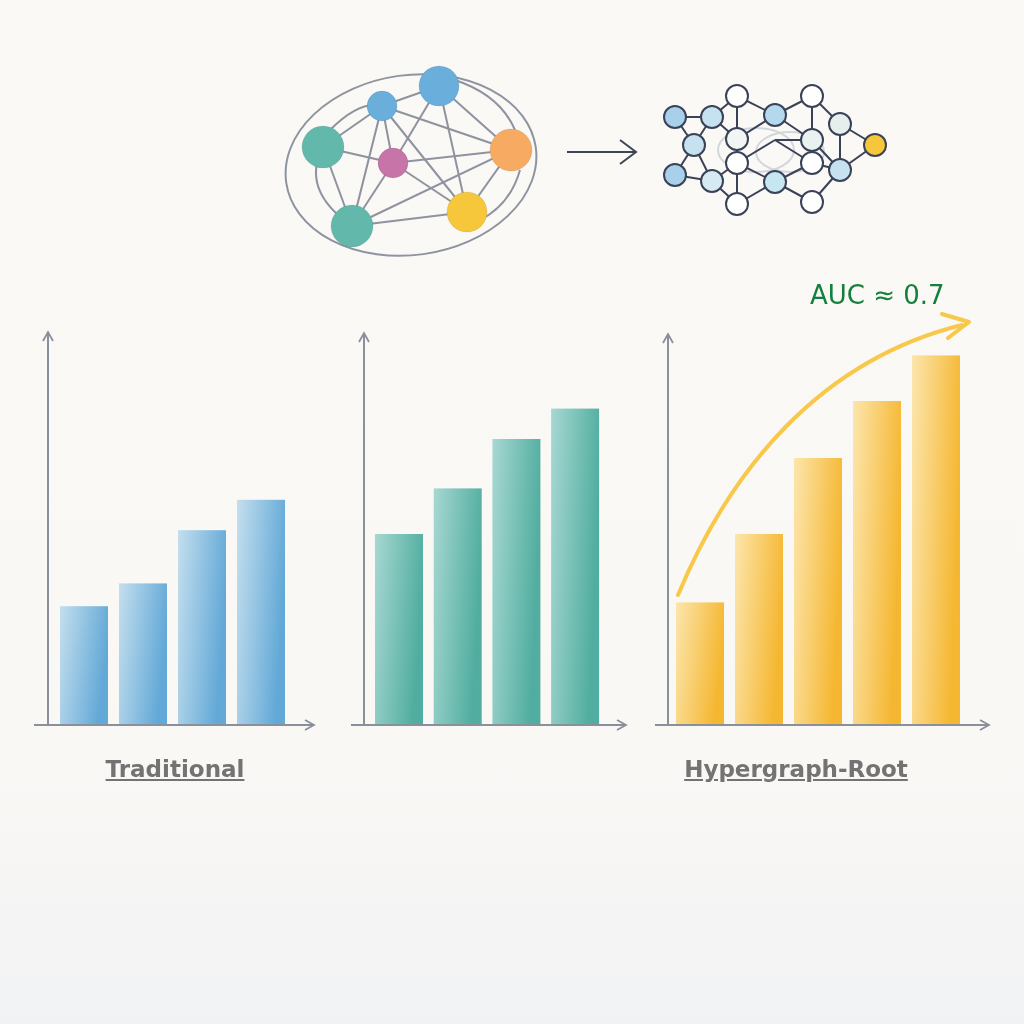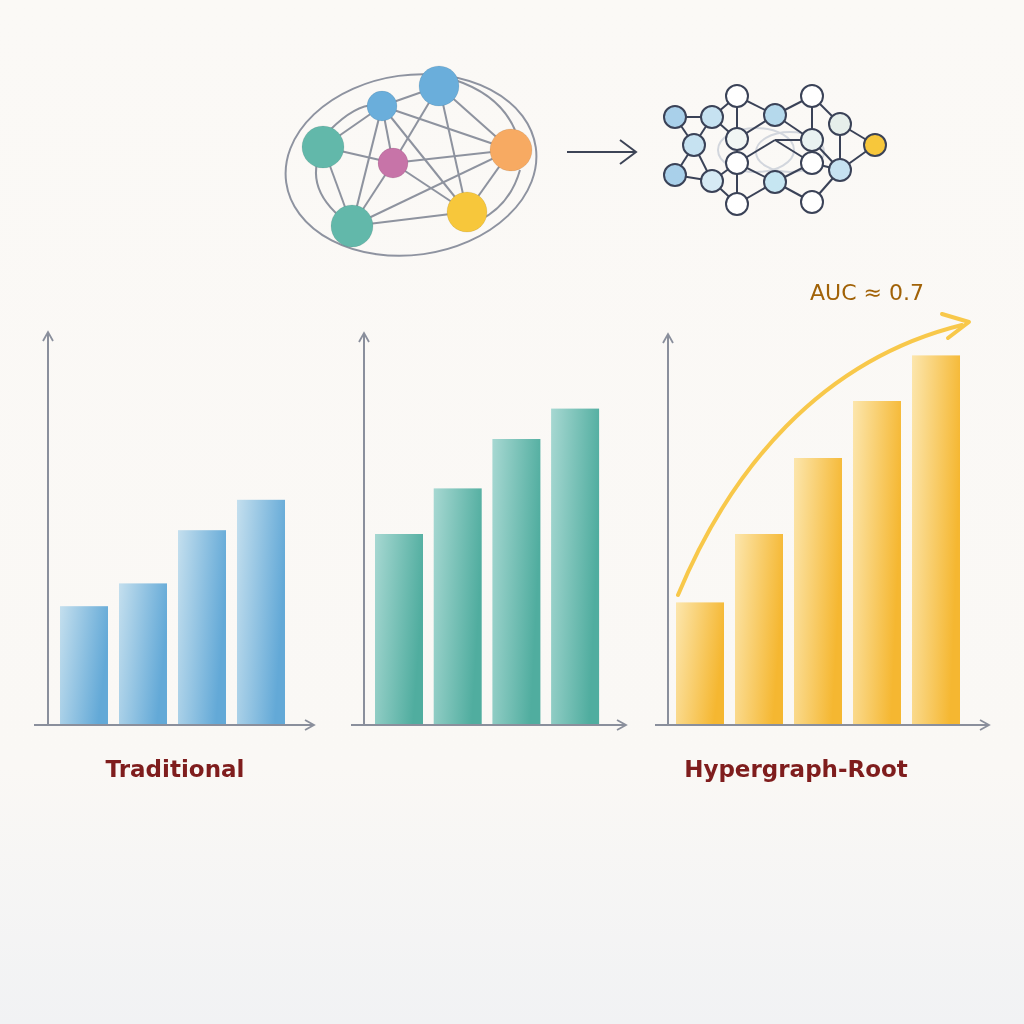--- a/index.html
+++ b/index.html
@@ -5,26 +5,27 @@
   html, body { margin: 0; padding: 0; }
   body {
     width: 1024px; height: 1024px; overflow: hidden; position: relative;
     background: linear-gradient(180deg, #fbf9f6 0%, #faf8f5 75%, #f1f2f4 100%);
     font-family: "DejaVu Sans", "Liberation Sans", sans-serif;
     color: #2b3245;
   }
   svg.canvas { position: absolute; left: 0; top: 0; }
   .label {
     position: absolute; text-align: center; font-size: 23px; line-height: 34px;
-    color: #7f1d1d;
+    color: #737373;
+    text-decoration: underline;
   }
   .label .title { font-weight: bold; display: block; }
   .label .line { display: block; }
   .auc {
-    position: absolute; left: 810px; top: 280px; font-size: 22px; color: #a16207;
+    position: absolute; left: 810px; top: 280px; font-size: 26px; color: #15803d;
   }
   .tri { font-size: 13px; vertical-align: 3px; margin-right: 1px; }
 </style>
 </head>
 <body>
 
 <svg class="canvas" width="1024" height="1024" viewBox="0 0 1024 1024">
   <defs>
     <linearGradient id="g-blue" x1="0" y1="0" x2="1" y2="0.3">
       <stop offset="0" stop-color="#c4dfee"></stop>

